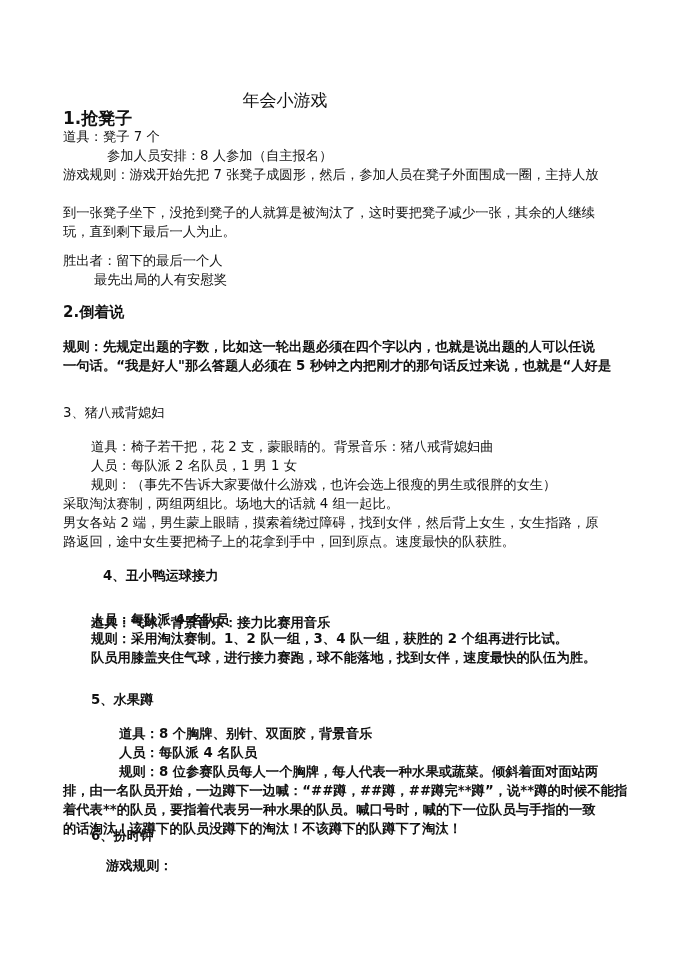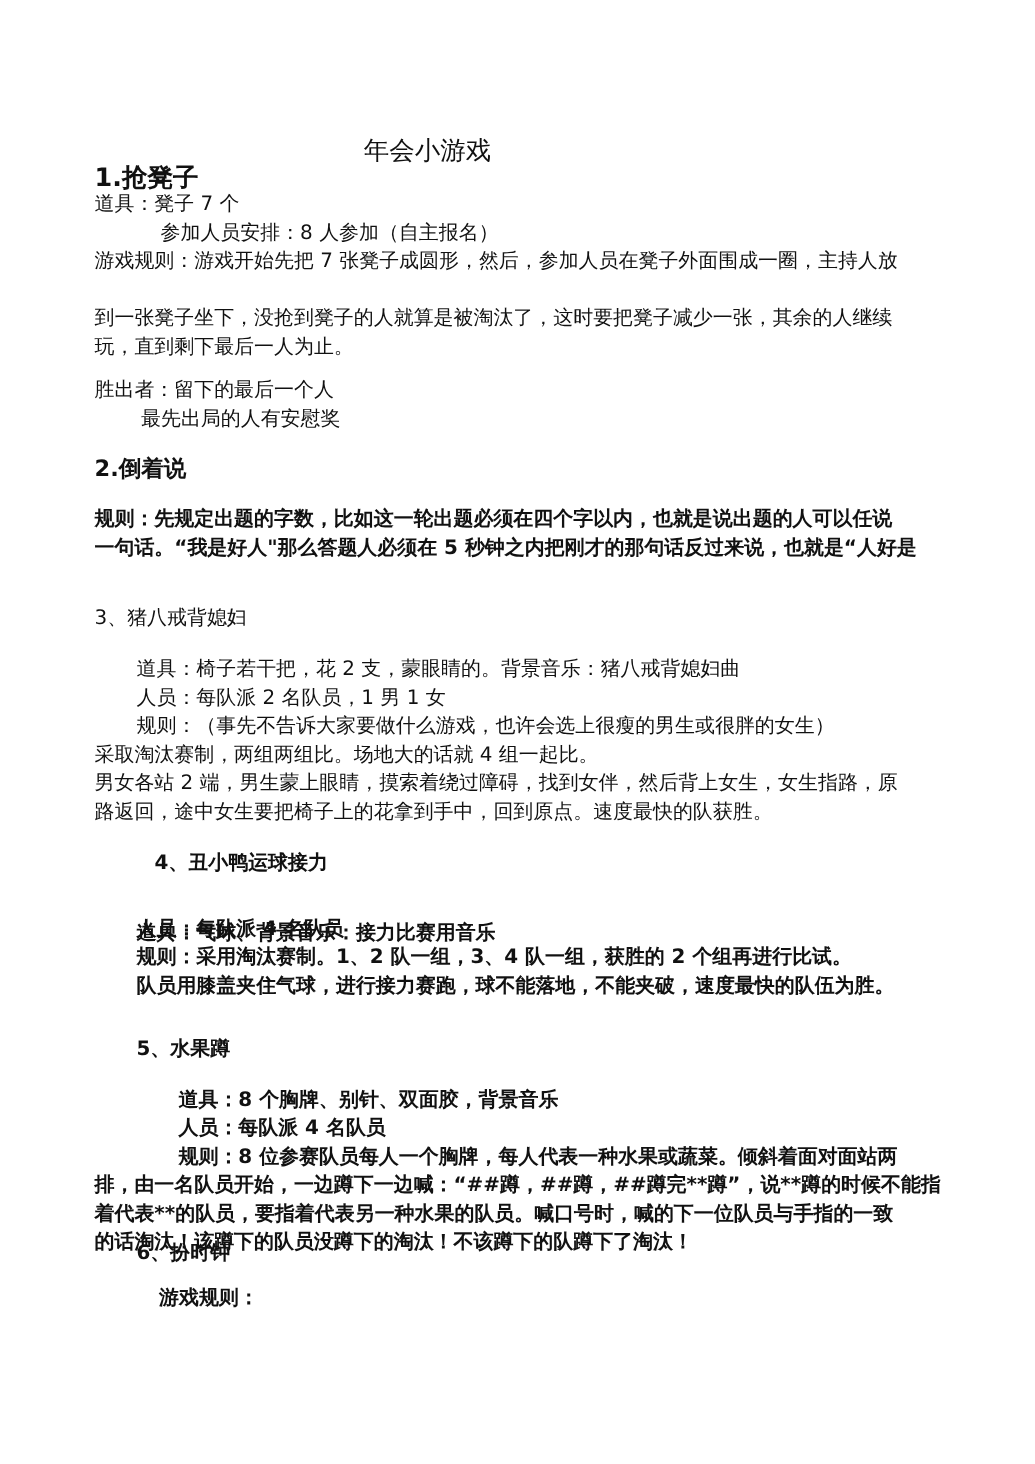--- a/index.html
+++ b/index.html
@@ -37,21 +37,21 @@
   <div class="abs t" style="left:91px; top:456px;">人员：每队派 2 名队员，1 男 1 女</div>
   <div class="abs t" style="left:91px; top:475px;">规则：（事先不告诉大家要做什么游戏，也许会选上很瘦的男生或很胖的女生）</div>
   <div class="abs t" style="left:63px; top:494px;">采取淘汰赛制，两组两组比。场地大的话就 4 组一起比。</div>
   <div class="abs t" style="left:63px; top:513px;">男女各站 2 端，男生蒙上眼睛，摸索着绕过障碍，找到女伴，然后背上女生，女生指路，原</div>
   <div class="abs t" style="left:63px; top:532px;">路返回，途中女生要把椅子上的花拿到手中，回到原点。速度最快的队获胜。</div>
 
   <div class="abs t b" style="left:63px; top:566px;margin-left:40px;">4、丑小鸭运球接力</div>
   <div class="abs t b" style="left:91px; top:591px;margin-top:22px;">道具：气球、背景音乐：接力比赛用音乐</div>
   <div class="abs t b" style="left:91px; top:610px;">人员：每队派 4 名队员</div>
   <div class="abs t b" style="left:91px; top:629px;">规则：采用淘汰赛制。1、2 队一组，3、4 队一组，获胜的 2 个组再进行比试。</div>
-  <div class="abs t b" style="left:91px; top:648px;">队员用膝盖夹住气球，进行接力赛跑，球不能落地，不能夹破，速度最快的队伍为胜。</div>
+  <div class="abs t b" style="left:91px; top:648px;">队员用膝盖夹住气球，进行接力赛跑，球不能落地，找到女伴，速度最快的队伍为胜。</div>
 
   <div class="abs t b" style="left:91px; top:690px;">5、水果蹲</div>
   <div class="abs t b" style="left:119px; top:724px;">道具：8 个胸牌、别针、双面胶，背景音乐</div>
   <div class="abs t b" style="left:119px; top:743px;">人员：每队派 4 名队员</div>
   <div class="abs t b" style="left:119px; top:762px;">规则：8 位参赛队员每人一个胸牌，每人代表一种水果或蔬菜。倾斜着面对面站两</div>
   <div class="abs t b" style="left:63px; top:781px;">排，由一名队员开始，一边蹲下一边喊：“##蹲，##蹲，##蹲完**蹲”，说**蹲的时候不能指</div>
   <div class="abs t b" style="left:63px; top:800px;">着代表**的队员，要指着代表另一种水果的队员。喊口号时，喊的下一位队员与手指的一致</div>
   <div class="abs t b" style="left:63px; top:819px;">的话淘汰！该蹲下的队员没蹲下的淘汰！不该蹲下的队蹲下了淘汰！</div>
 
   <div class="abs t b" style="left:91px; top:826px;">6、扮时钟</div>

